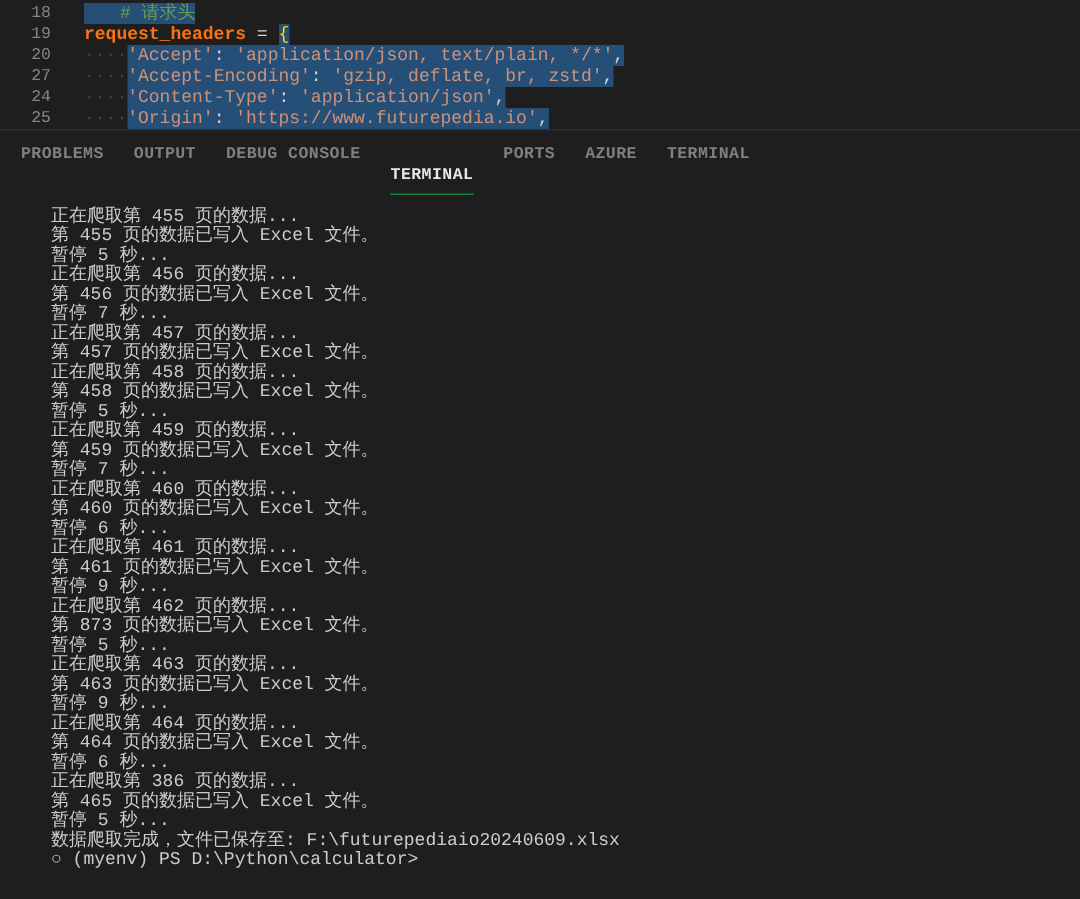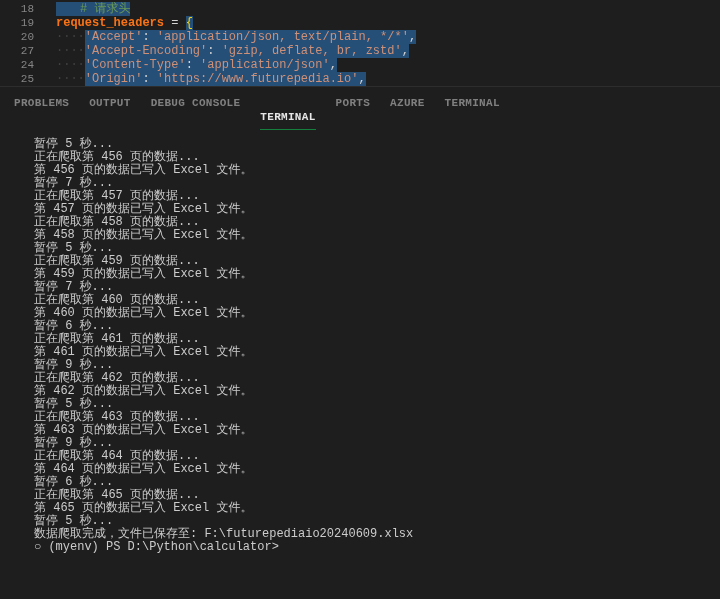--- a/index.html
+++ b/index.html
@@ -111,45 +111,47 @@
     <div class="panel-tab">PROBLEMS</div>
     <div class="panel-tab">OUTPUT</div>
     <div class="panel-tab">DEBUG CONSOLE</div>
     <div class="panel-tab active">TERMINAL</div>
     <div class="panel-tab">PORTS</div>
     <div class="panel-tab">AZURE</div>
     <div class="panel-tab">TERMINAL</div>
   </div>
 
 <div class="terminal-body" id="terminal-body">
+    <div class="terminal-line">正在爬取第 455 页的数据...</div>
+    <div class="terminal-line">第 455 页的数据已写入 Excel 文件。</div>
     <div class="terminal-line">暂停 5 秒...</div>
     <div class="terminal-line">正在爬取第 456 页的数据...</div>
     <div class="terminal-line">第 456 页的数据已写入 Excel 文件。</div>
     <div class="terminal-line">暂停 7 秒...</div>
     <div class="terminal-line">正在爬取第 457 页的数据...</div>
     <div class="terminal-line">第 457 页的数据已写入 Excel 文件。</div>
     <div class="terminal-line">正在爬取第 458 页的数据...</div>
     <div class="terminal-line">第 458 页的数据已写入 Excel 文件。</div>
     <div class="terminal-line">暂停 5 秒...</div>
     <div class="terminal-line">正在爬取第 459 页的数据...</div>
     <div class="terminal-line">第 459 页的数据已写入 Excel 文件。</div>
     <div class="terminal-line">暂停 7 秒...</div>
     <div class="terminal-line">正在爬取第 460 页的数据...</div>
     <div class="terminal-line">第 460 页的数据已写入 Excel 文件。</div>
     <div class="terminal-line">暂停 6 秒...</div>
     <div class="terminal-line">正在爬取第 461 页的数据...</div>
     <div class="terminal-line">第 461 页的数据已写入 Excel 文件。</div>
     <div class="terminal-line">暂停 9 秒...</div>
     <div class="terminal-line">正在爬取第 462 页的数据...</div>
-    <div class="terminal-line">第 462 页的数据已写入 Excel 文件。</div>
+    <div class="terminal-line">第 873 页的数据已写入 Excel 文件。</div>
     <div class="terminal-line">暂停 5 秒...</div>
     <div class="terminal-line">正在爬取第 463 页的数据...</div>
     <div class="terminal-line">第 463 页的数据已写入 Excel 文件。</div>
     <div class="terminal-line">暂停 9 秒...</div>
     <div class="terminal-line">正在爬取第 464 页的数据...</div>
     <div class="terminal-line">第 464 页的数据已写入 Excel 文件。</div>
     <div class="terminal-line">暂停 6 秒...</div>
-    <div class="terminal-line">正在爬取第 465 页的数据...</div>
+    <div class="terminal-line">正在爬取第 386 页的数据...</div>
     <div class="terminal-line">第 465 页的数据已写入 Excel 文件。</div>
     <div class="terminal-line">暂停 5 秒...</div>
     <div class="terminal-line">数据爬取完成，文件已保存至: F:\futurepediaio20240609.xlsx</div>
     <div class="terminal-line prompt-line">○ (myenv) PS D:\Python\calculator&gt; </div>
   </div>
 
 </body></html>

